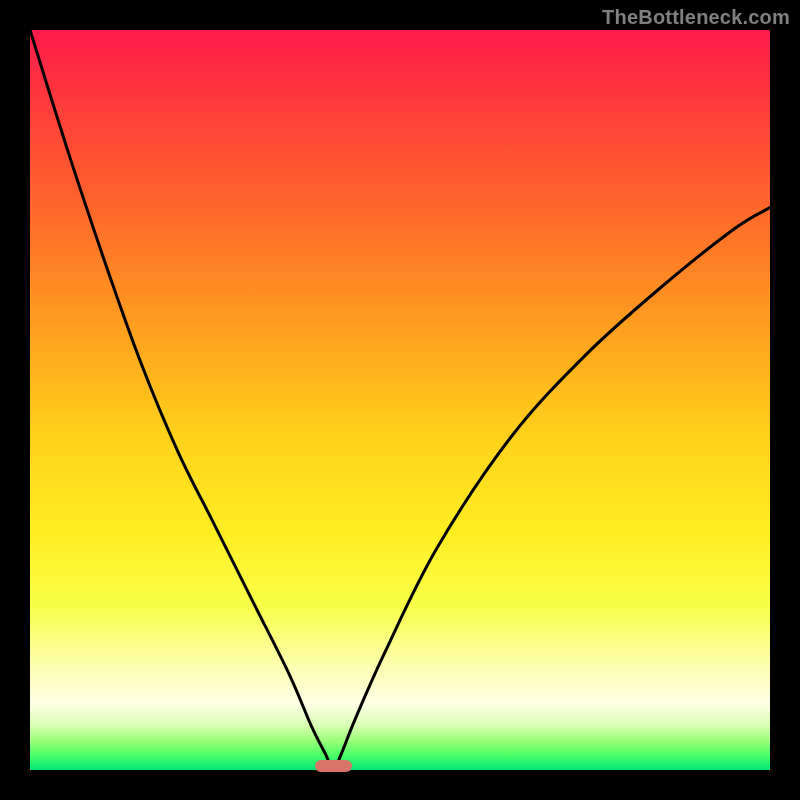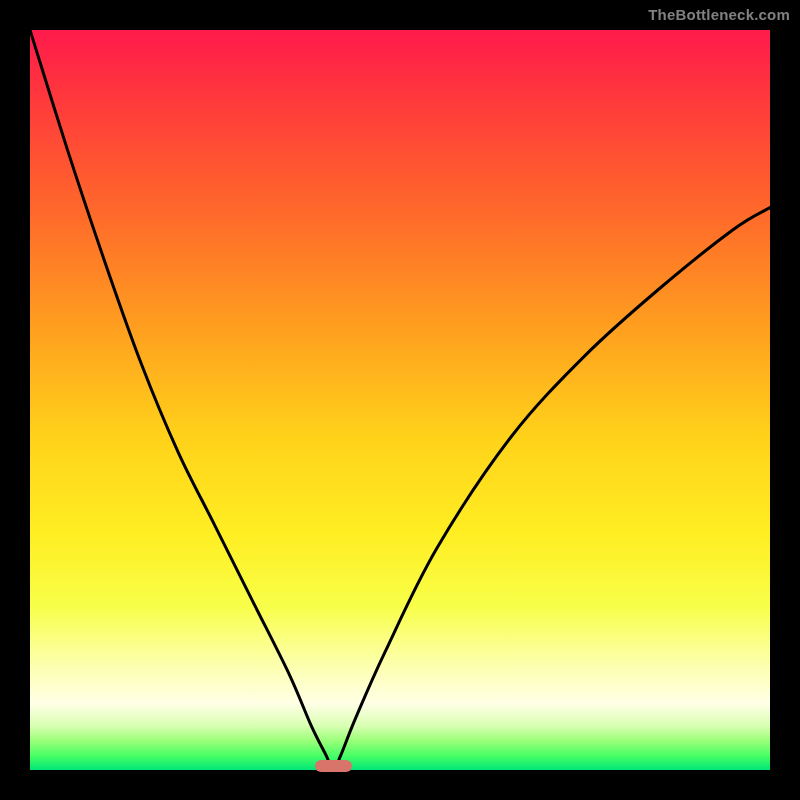--- a/index.html
+++ b/index.html
@@ -56,21 +56,21 @@
   }
   .marker {
     position: absolute;
     background: #d9746a;
     border-radius: 6px;
   }
   .watermark {
     position: absolute;
     top: 6px;
     right: 10px;
-    font-size: 15px;
+    font-size: 20px;
     font-weight: 600;
     color: #808080;
     letter-spacing: 0.2px;
     user-select: none;
   }
 </style>
 </head>
 <body>
 
 <div class="outer">

